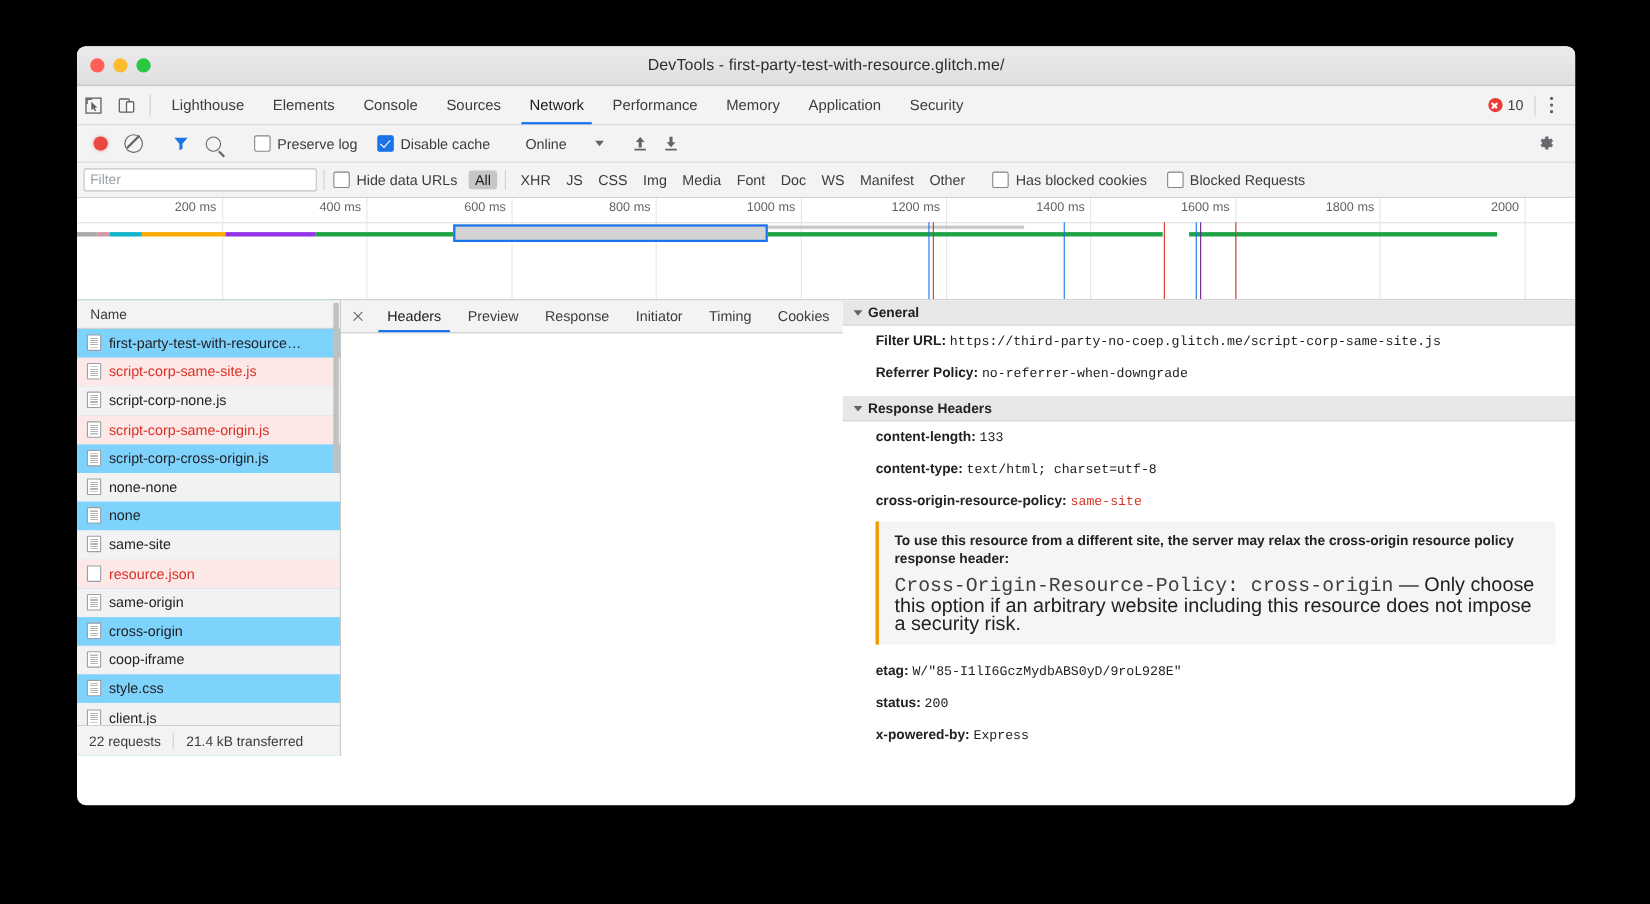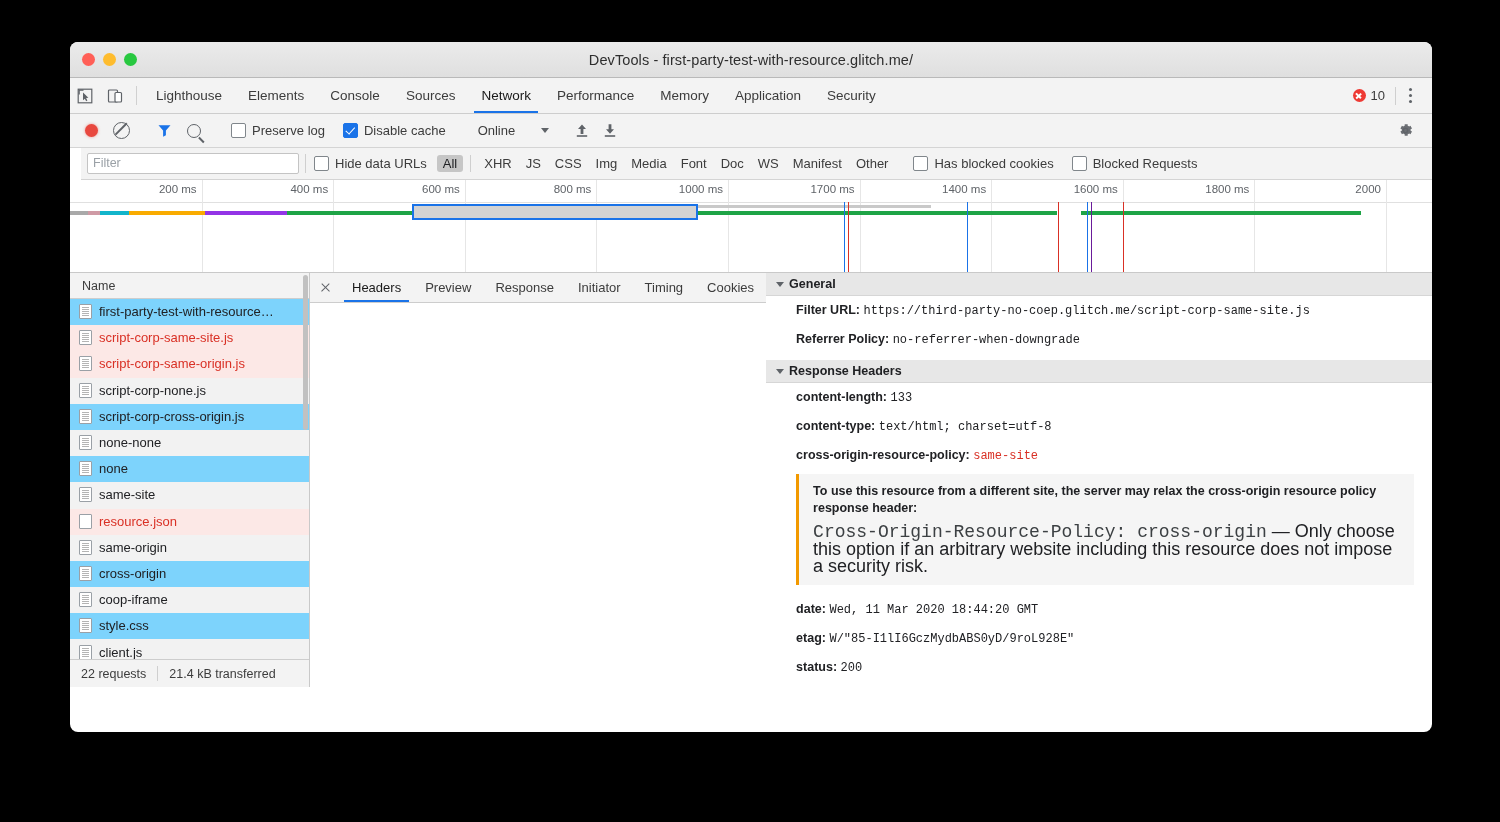--- a/index.html
+++ b/index.html
@@ -86,21 +86,21 @@
   }
   .cbLabel{display:flex;align-items:center;gap:6px;font-size:13px;color:#3c3c3c;margin:0 9px;cursor:default;}
   .selectBox{display:flex;align-items:center;gap:26px;font-size:13px;color:#3c3c3c;padding:2px 6px;margin-left:4px;}
   .caret{width:0;height:0;border-left:4.5px solid transparent;border-right:4.5px solid transparent;border-top:5px solid #5f6368;}
   .arrowBtn{width:28px;display:flex;align-items:center;justify-content:center;}
   .gear{margin-left:auto;display:flex;align-items:center;padding-right:6px;}
 
   
   #filterRow{
     height:31px;background:#f3f3f3;border-bottom:1px solid #d4d4d4;
-    display:flex;align-items:center;padding:0 4px 0 0;margin-left:11px;
+    display:flex;align-items:center;padding:0 4px 0 0;
   }
   #filterInput{
     width:200px;margin:0 6px 0 6px;border:1px solid #c4c4c4;border-radius:2px;height:19px;
     background:#fff;font-size:12.5px;color:#9aa0a6;padding:0 5px;line-height:19px;
     font-family:"Liberation Sans",sans-serif;
   }
   #filtDivider{width:1px;height:19px;background:#cfcfcf;margin-right:8px;}
   .ftype{font-size:13px;color:#3c3c3c;padding:1px 6px;border-radius:3px;margin:0 1px;cursor:default;}
   .ftype.sel{background:#c6c6c6;color:#202124;}
   .fsep{width:1px;height:17px;background:#cfcfcf;margin:0 6px;}
@@ -351,21 +351,21 @@
         <div class="ovTickLbl" style="left: 131.594px;">200 ms</div>
         <div class="ovTick" style="left: 263.188px;"></div>
         <div class="ovTickLbl" style="left: 263.188px;">400 ms</div>
         <div class="ovTick" style="left: 394.783px;"></div>
         <div class="ovTickLbl" style="left: 394.783px; text-align: right;">600 ms</div>
         <div class="ovTick" style="left: 526.377px;"></div>
         <div class="ovTickLbl" style="left: 526.377px;">800 ms</div>
         <div class="ovTick" style="left: 657.971px;"></div>
         <div class="ovTickLbl" style="left: 657.971px;">1000 ms</div>
         <div class="ovTick" style="left: 789.565px;"></div>
-        <div class="ovTickLbl" style="left: 789.565px;">1700 ms</div>
+        <div class="ovTickLbl" style="left: 789.565px;">1200 ms</div>
         <div class="ovTick" style="left: 921.159px;"></div>
         <div class="ovTickLbl" style="left: 921.159px;">1400 ms</div>
         <div class="ovTick" style="left: 1052.75px;"></div>
         <div class="ovTickLbl" style="left: 1052.75px;">1600 ms</div>
         <div class="ovTick" style="left: 1184.35px;"></div>
         <div class="ovTickLbl" style="left: 1184.35px;">1800 ms</div>
         <div class="ovTick" style="left: 1315.94px;"></div>
         <div class="ovTickLbl" style="left: 1315.94px;">2000</div>
       </div>
     <div id="ovWaterfall">
@@ -399,27 +399,27 @@
       </div>
       <div id="reqList">
           <div class="rrow">
             <span class="ficon lines"></span>
             <span class="rname">first-party-test-with-resource…</span>
           </div>
           <div class="rrow err errtext">
             <span class="ficon lines"></span>
             <span class="rname" style="color: rgb(217, 48, 37);">script-corp-same-site.js</span>
           </div>
+          <div class="rrow alt">
+            <span class="ficon lines"></span>
+            <span class="rname">script-corp-none.js</span>
+          </div>
           <div class="rrow err errtext">
             <span class="ficon lines"></span>
             <span class="rname" style="color: rgb(217, 48, 37);">script-corp-same-origin.js</span>
-          </div>
-          <div class="rrow alt">
-            <span class="ficon lines"></span>
-            <span class="rname">script-corp-none.js</span>
           </div>
           <div class="rrow">
             <span class="ficon lines"></span>
             <span class="rname">script-corp-cross-origin.js</span>
           </div>
           <div class="rrow alt">
             <span class="ficon lines"></span>
             <span class="rname">none-none</span>
           </div>
           <div class="rrow">
@@ -525,24 +525,20 @@
         </div>
 
         <div id="warnBox">
           <div id="warnTitle">To use this resource from a different site, the server may relax the cross-origin resource policy response header:</div>
           <div id="warnDesc">
             <span class="mono">Cross-Origin-Resource-Policy: cross-origin</span><span> — Only choose this option if an arbitrary website including this resource does not impose a security risk.</span>
           </div>
         </div>
 
         <div class="hrow">
-          <span class="hkey">date:</span>
-          <span class="hval">Wed, 11 Mar 2020 18:44:20 GMT</span>
-        </div>
-        <div class="hrow">
           <span class="hkey">etag:</span>
           <span class="hval">W/"85-I1lI6GczMydbABS0yD/9roL928E"</span>
         </div>
         <div class="hrow">
           <span class="hkey">status:</span>
           <span class="hval">200</span>
         </div>
         <div class="hrow">
           <span class="hkey">x-powered-by:</span>
           <span class="hval">Express</span>

